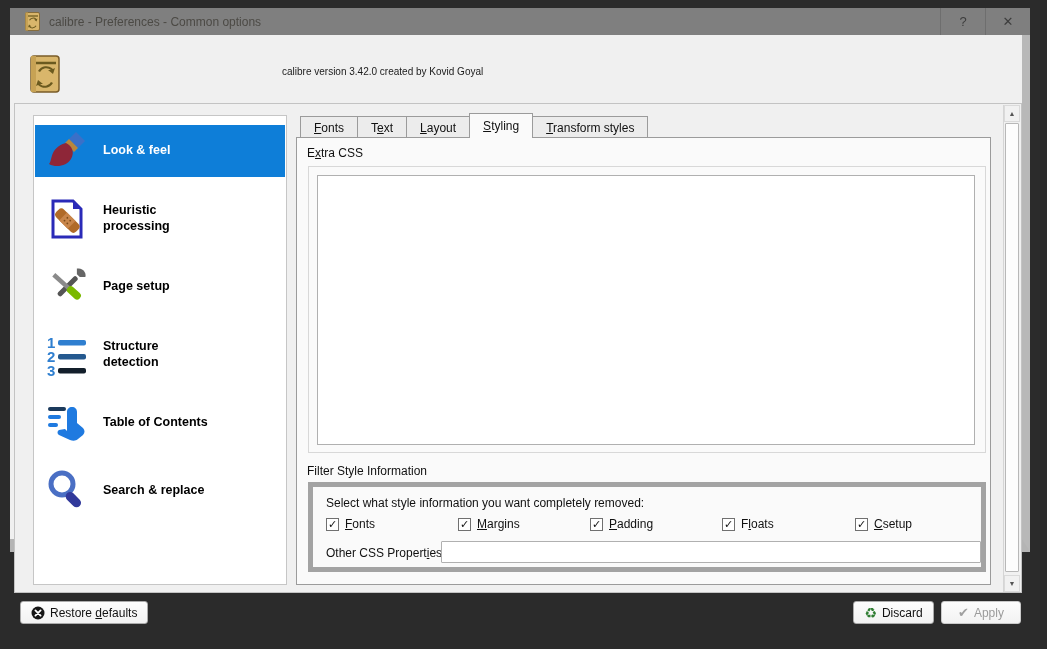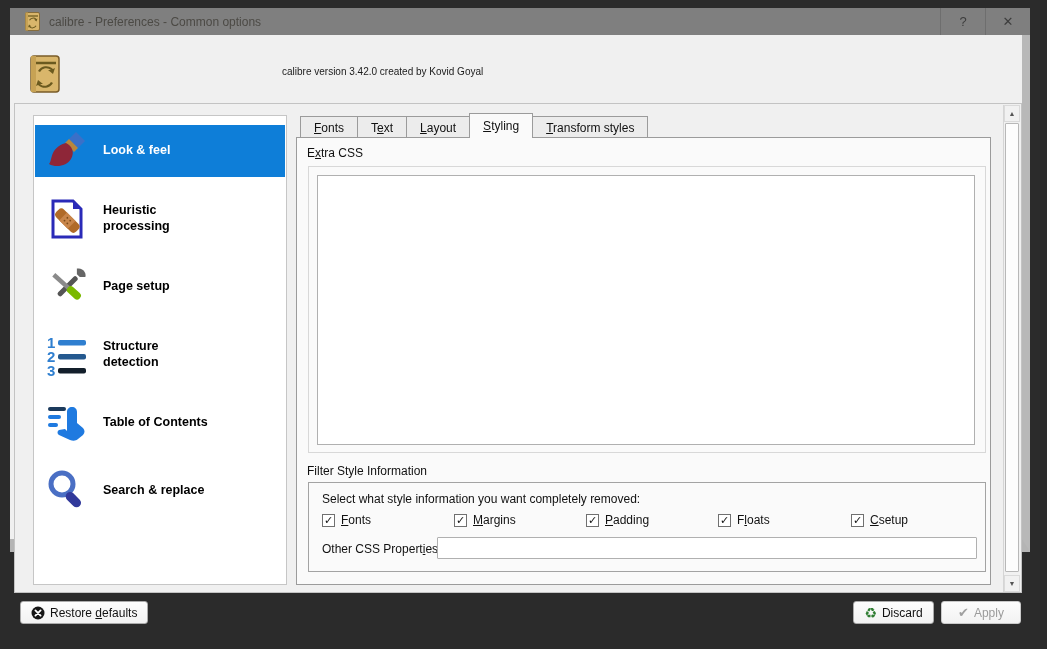--- a/index.html
+++ b/index.html
@@ -46,21 +46,21 @@
 
   .tabpane { position:absolute; left:286px; top:129px; width:695px; height:448px; background:#fafafa; border:1px solid #9b9b9b; z-index:1;text-decoration:underline; }
 
   .pane-label { position:absolute; font-size:12px; color:#111; }
   .extra-css-label { left:10px; top:8px; }
   .extra-css-frame { position:absolute; left:11px; top:28px; width:678px; height:287px; border:1px solid #d8d8d8; }
   .extra-css-area { position:absolute; left:8px; top:8px; width:658px; height:270px; background:#ffffff; border:1px solid #b0b0b0;
                     resize:none; outline:none; font-family:"Liberation Mono","DejaVu Sans Mono",monospace; font-size:12px; }
 
   .filter-label { left:10px; top:326px; }
-  .filter-frame { position:absolute; left:11px; top:344px; width:678px; height:90px; border:1px solid #a3a3a3; }
+  .filter-frame { position:absolute; left:11px; top:344px; width:678px; height:90px; border:5px solid #a3a3a3; }
   .filter-desc { position:absolute; left:13px; top:9px; font-size:12px; color:#111; }
   .cb-row { position:absolute; left:13px; top:30px; width:655px; height:18px; }
   .cb { position:absolute; display:flex; align-items:center; font-size:12px; color:#111; }
   .cb .box { width:13px; height:13px; background:#fff; border:1px solid #707070; display:flex; align-items:center; justify-content:center;
              font-size:11px; font-weight:bold; color:#111; line-height:1; margin-right:6px; }
   .cb0{left:0;} .cb1{left:132px;} .cb2{left:264px;} .cb3{left:396px;} .cb4{left:529px;}
   .other-row { position:absolute; left:13px; top:54px; width:655px; height:24px; }
   .other-lbl { position:absolute; left:0; top:5px; font-size:12px; color:#111; }
   .other-input { position:absolute; left:115px; top:0; width:540px; height:22px; background:#fff; border:1px solid #b0b0b0;
                  border-radius:1px; font-size:12px; padding:0 4px; outline:none; }

